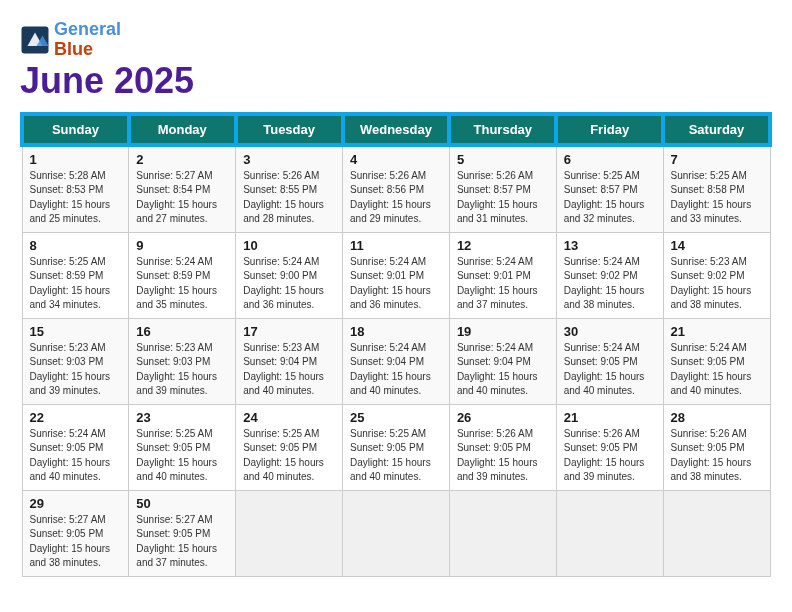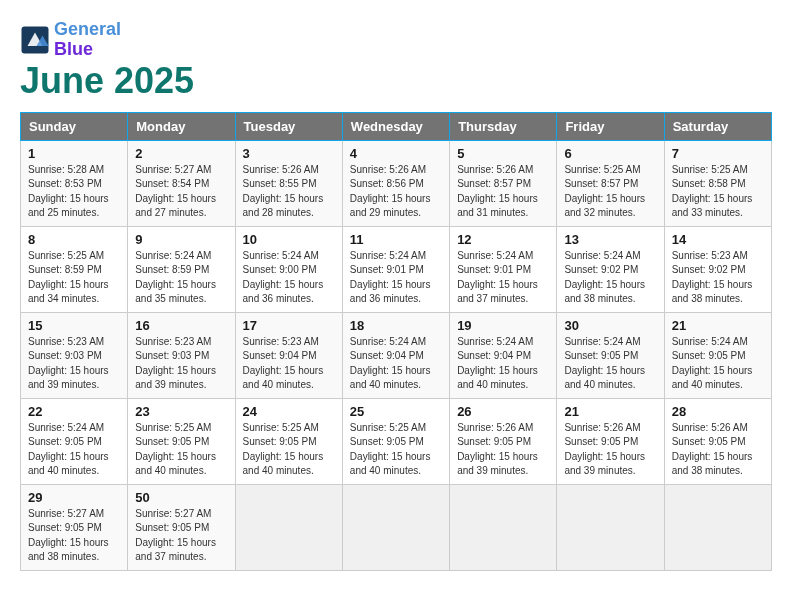--- a/index.html
+++ b/index.html
@@ -34,39 +34,39 @@
       width: 30px;
       height: 30px;
       margin-right: 4px;
     }
     .title-block {
       text-align: right;
     }
     .month-title {
       font-size: 36px;
       font-weight: bold;
-      color: #0f766e;
+      color: #4c1d95;
     }
     .subtitle {
       font-size: 16px;
       color: #444;
     }
     table {
       width: 100%;
       border-collapse: collapse;
       font-size: 11px;
     }
     thead tr th {
-      background-color: #737373;
+      background-color: #0f766e;
       color: #fff;
-      text-align: left;
+      text-align: center;
       padding: 6px 8px;
       font-size: 13px;
       font-weight: bold;
-      border: 1px solid #0ea5e9;
+      border: 4px solid #0ea5e9;
     }
     tbody tr td {
       vertical-align: top;
       padding: 5px 7px;
       border: 1px solid #ccc;
       width: 14.28%;
       min-height: 80px;
       background: #fff;
     }
     tbody tr:nth-child(odd) td {
@@ -96,21 +96,21 @@
 
 <div class="header">
   <div class="logo">
     <svg class="logo-icon" viewBox="0 0 40 40">
       <rect x="2" y="2" width="36" height="36" rx="4" fill="#1a3a5c"></rect>
       <polygon points="10,28 20,10 30,28" fill="#fff" opacity="0.9"></polygon>
       <polygon points="22,28 30,14 38,28" fill="#4a90d9" opacity="0.85"></polygon>
     </svg>
     <div class="logo-text">
       <div><span>General</span></div>
-      <div style="color:#6d28d9">Blue</div>
+      <div style="color:#c2410c">Blue</div>
     </div>
   </div>
   <div class="title-block">
     <div class="month-title">June 2025</div>
   </div>
 </div>
 
 <table>
   <thead>
     <tr id="col-headers">

